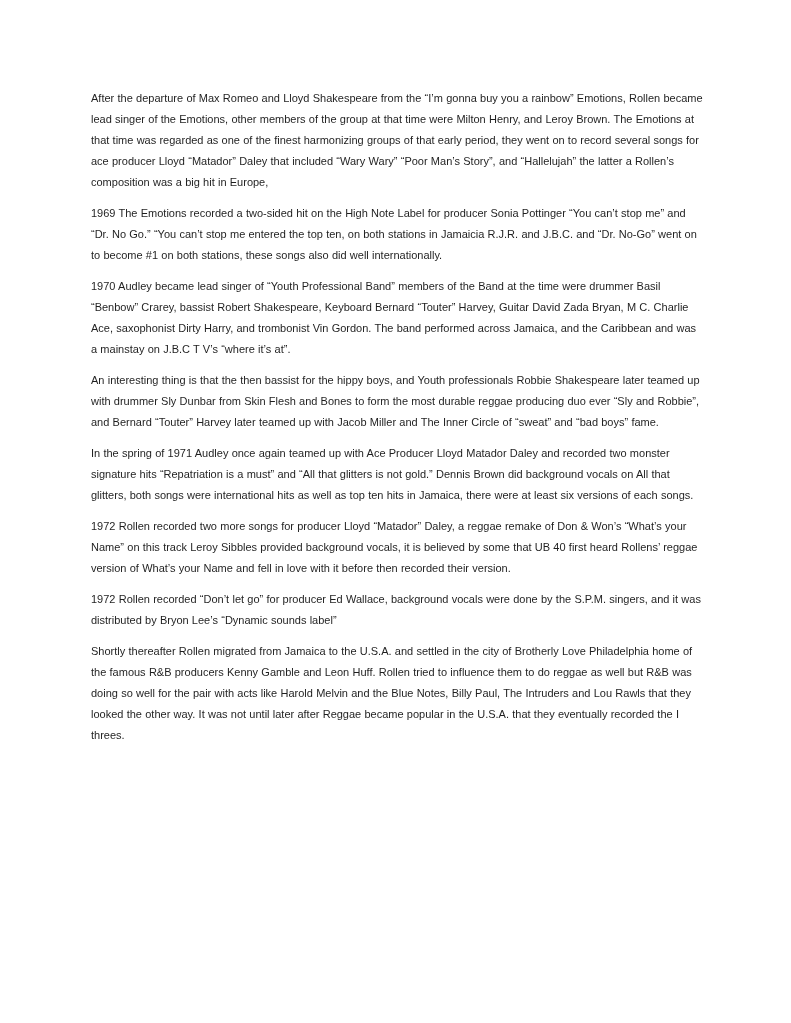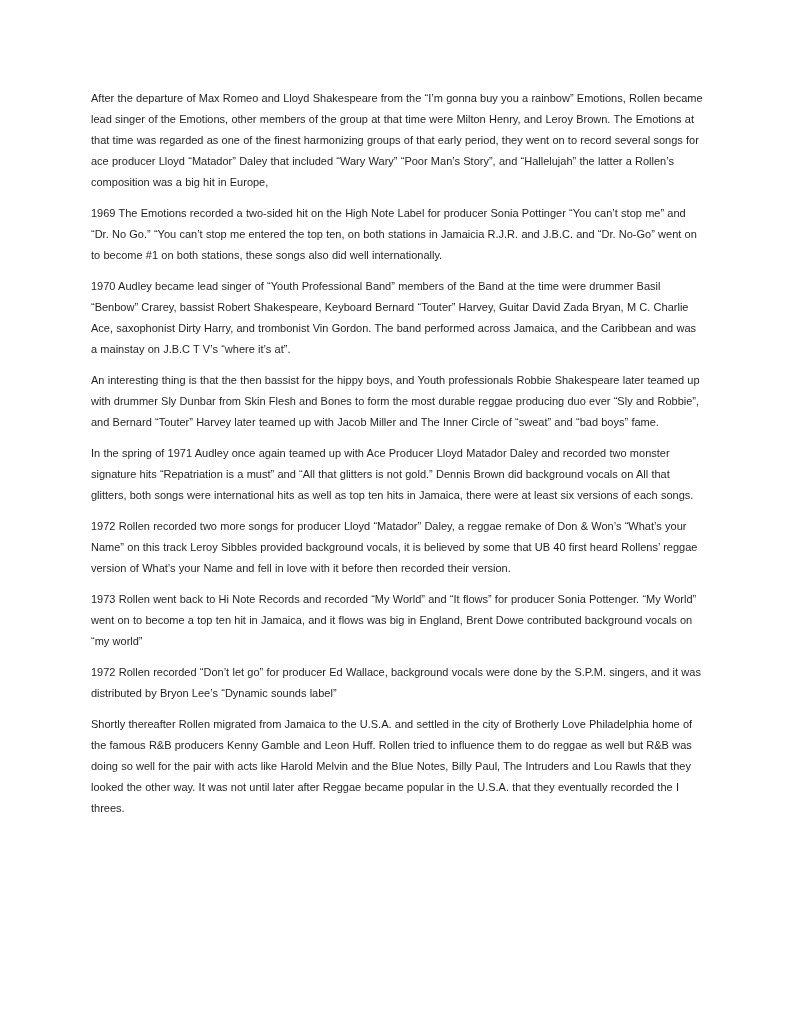--- a/index.html
+++ b/index.html
@@ -35,17 +35,16 @@
 <body>
 
 <div class="page">
   <div class="content">
     <p>After the departure of Max Romeo and Lloyd Shakespeare from the “I’m gonna buy you a rainbow” Emotions, Rollen became lead singer of the Emotions, other members of the group at that time were Milton Henry, and Leroy Brown. The Emotions at that time was regarded as one of the finest harmonizing groups of that early period, they went on to record several songs for ace producer Lloyd “Matador” Daley that included “Wary Wary” “Poor Man’s Story”, and “Hallelujah” the latter a Rollen’s composition was a big hit in Europe,</p>
     <p>1969 The Emotions recorded a two-sided hit on the High Note Label for producer Sonia Pottinger “You can’t stop me” and “Dr. No Go.” “You can’t stop me entered the top ten, on both stations in Jamaicia R.J.R. and J.B.C. and “Dr. No-Go” went on to become #1 on both stations, these songs also did well internationally.</p>
     <p>1970 Audley became lead singer of “Youth Professional Band” members of the Band at the time were drummer Basil “Benbow” Crarey, bassist Robert Shakespeare, Keyboard Bernard “Touter” Harvey, Guitar David Zada Bryan, M C. Charlie Ace, saxophonist Dirty Harry, and trombonist Vin Gordon. The band performed across Jamaica, and the Caribbean and was a mainstay on J.B.C T V’s “where it’s at”.</p>
     <p>An interesting thing is that the then bassist for the hippy boys, and Youth professionals Robbie Shakespeare later teamed up with drummer Sly Dunbar from Skin Flesh and Bones to form the most durable reggae producing duo ever “Sly and Robbie”, and Bernard “Touter” Harvey later teamed up with Jacob Miller and The Inner Circle of “sweat” and “bad boys” fame.</p>
     <p>In the spring of 1971 Audley once again teamed up with Ace Producer Lloyd Matador Daley and recorded two monster signature hits “Repatriation is a must” and “All that glitters is not gold.” Dennis Brown did background vocals on All that glitters, both songs were international hits as well as top ten hits in Jamaica, there were at least six versions of each songs.</p>
     <p>1972 Rollen recorded two more songs for producer Lloyd “Matador” Daley, a reggae remake of Don &amp; Won’s “What’s your Name” on this track Leroy Sibbles provided background vocals, it is believed by some that UB 40 first heard Rollens’ reggae version of What’s your Name and fell in love with it before then recorded their version.</p>
-    <p>1973 Rollen went back to Hi Note Records and recorded “My World” and “It flows” for producer Sonia Pottenger.  “My World” went on to become a top ten hit in Jamaica, and it flows was big in England, Brent Dowe contributed background vocals on “my world”</p>
     <p>1972 Rollen recorded “Don’t let go” for producer Ed Wallace, background vocals were done by the S.P.M. singers, and it was distributed by Bryon Lee’s “Dynamic sounds label”</p>
     <p>Shortly thereafter Rollen migrated from Jamaica to the U.S.A. and settled in the city of Brotherly Love Philadelphia home of the famous R&amp;B producers Kenny Gamble and Leon Huff.  Rollen tried to influence them to do reggae as well but R&amp;B was doing so well for the pair with acts like Harold Melvin and the Blue Notes, Billy Paul, The Intruders and Lou Rawls that they looked the other way. It was not until later after Reggae became popular in the U.S.A. that they eventually recorded the I threes.</p>
   </div>
 </div>
 
 </body></html>

